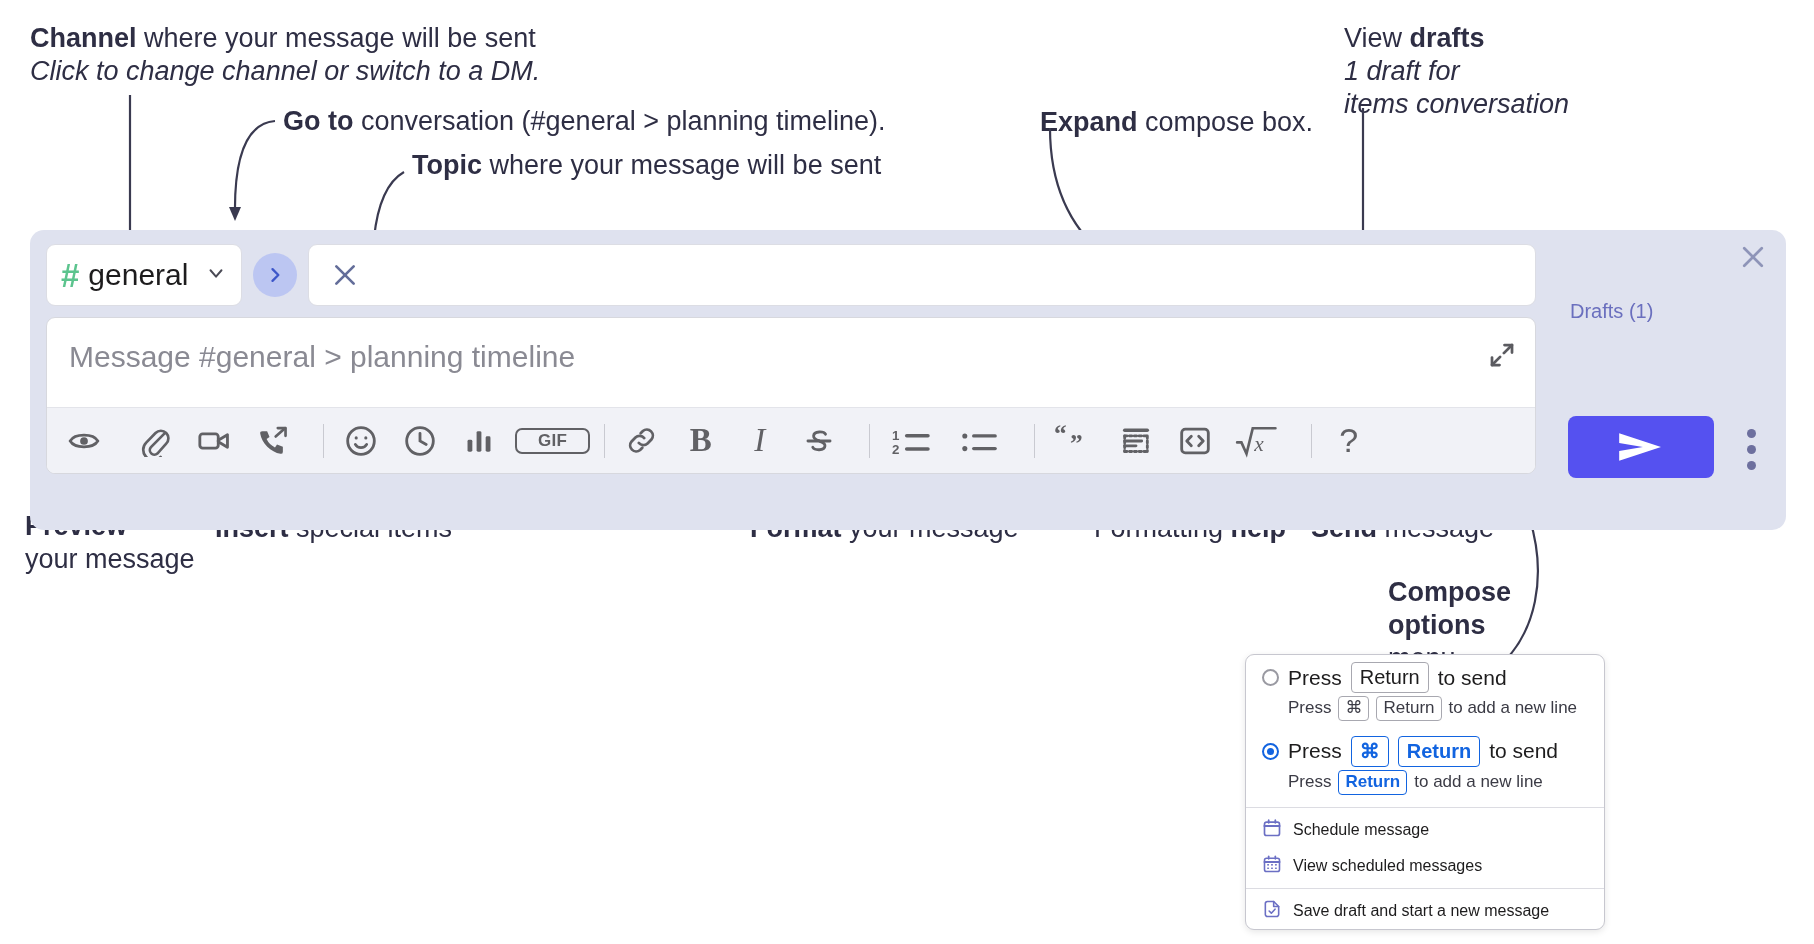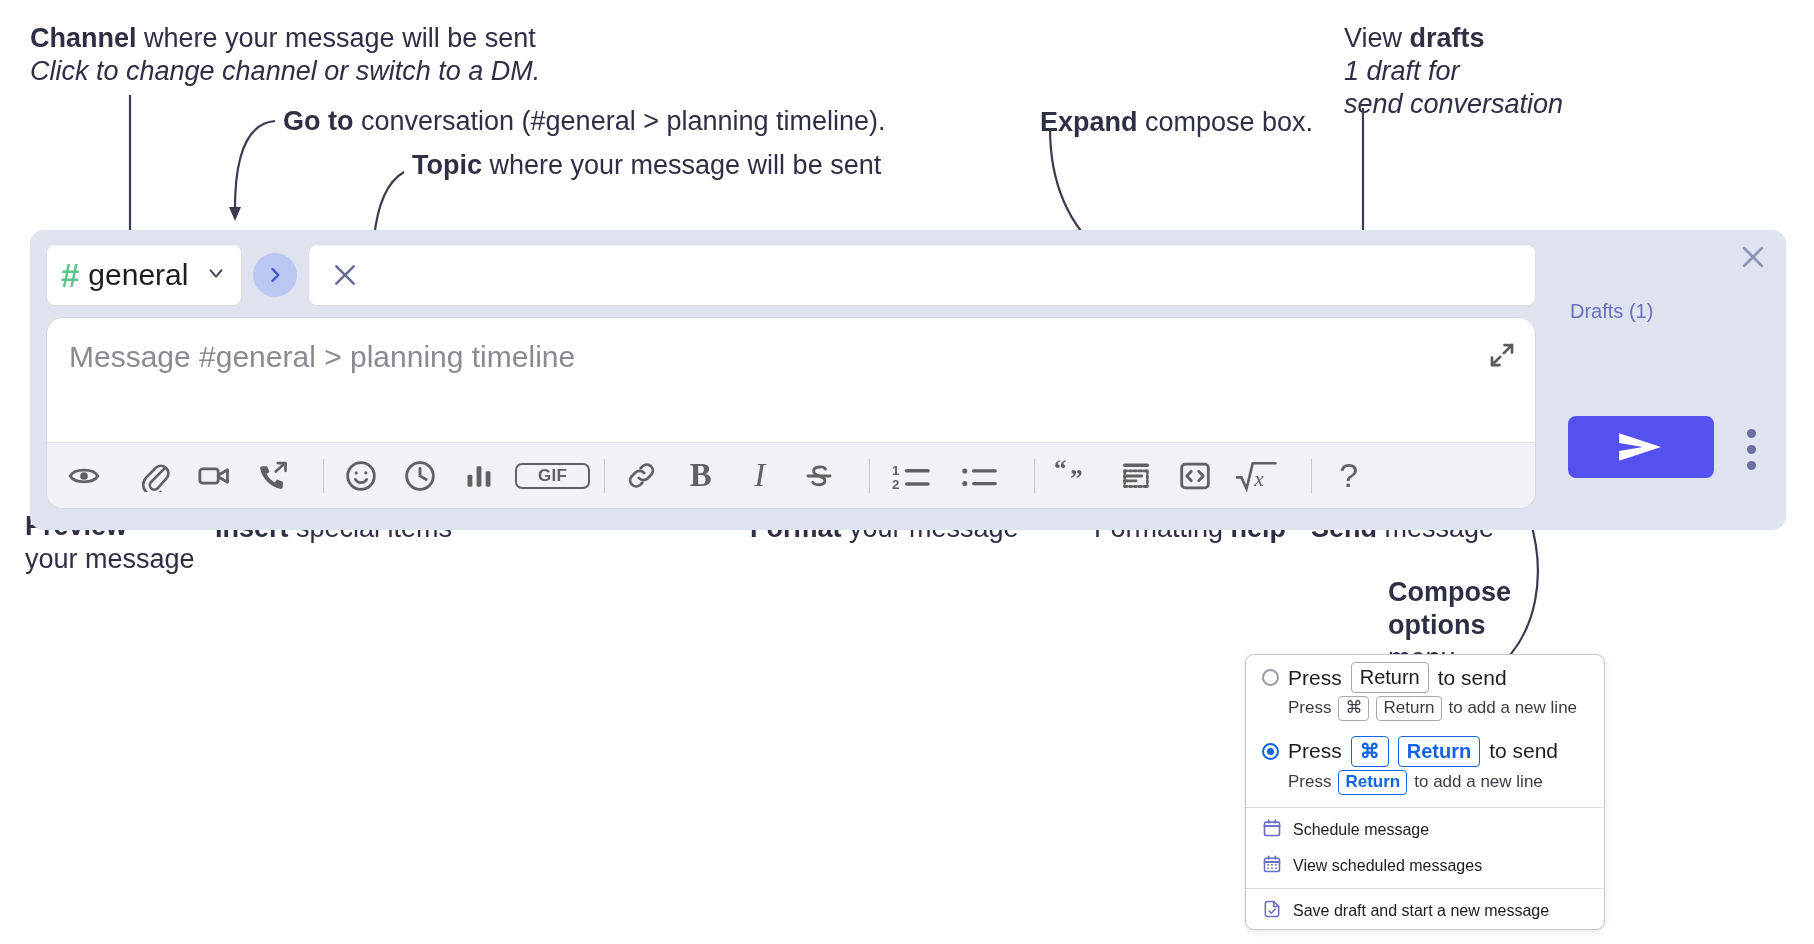--- a/index.html
+++ b/index.html
@@ -34,22 +34,22 @@
   }
   .goto-btn svg{display:block;}
   .topic-field{
     flex:1;height:62px;background:#fff;border:1px solid #dcdde4;border-radius:9px;
     display:flex;align-items:center;padding:0 16px 0 20px;box-sizing:border-box;
   }
   .topic-text{font-size:31px;color:#1d1c1d;flex:1;}
   .topic-clear{cursor:pointer;display:flex;align-items:center;}
 
   .msgbox{
-    margin-top:11px;background:#fff;border:1px solid #d7d8de;border-radius:17px;
-    height:192px;position:relative;box-sizing:border-box;overflow:hidden;
+    margin-top:11px;background:#fff;border:1px solid #d7d8de;border-radius:9px;
+    height:157px;position:relative;box-sizing:border-box;overflow:hidden;
   }
   .msg-placeholder{
     position:absolute;left:22px;top:22px;font-size:30px;color:#8a8a93;
   }
   .expand-btn{position:absolute;right:18px;top:22px;cursor:pointer;}
   .toolbar{
     position:absolute;left:0;right:0;bottom:0;height:66px;background:#f1f2f7;
     border-top:1px solid #e3e4ea;display:flex;align-items:center;padding:0 14px;box-sizing:border-box;
   }
   .tb{width:45px;height:45px;display:flex;align-items:center;justify-content:center;cursor:pointer;color:#616165;flex:none;}
@@ -108,21 +108,21 @@
   <b>Topic</b><span> where your message will be sent</span>
 </div>
 
 <div class="ann" style="left:1040px;top:106px;">
   <b>Expand</b><span> compose box.</span>
 </div>
 
 <div class="ann" style="left:1344px;top:22px;">
   <div><span>View </span><b>drafts</b></div>
   <div><i>1 draft for</i></div>
-  <div><i>send conversation</i></div>
+  <div><i>items conversation</i></div>
 </div>
 
 <div class="ann" style="left:25px;top:510px;">
   <div><b>Preview</b></div>
   <div><span>your message</span></div>
 </div>
 
 <div class="ann" style="left:215px;top:512px;">
   <b>Insert</b><span> special items</span>
 </div>

